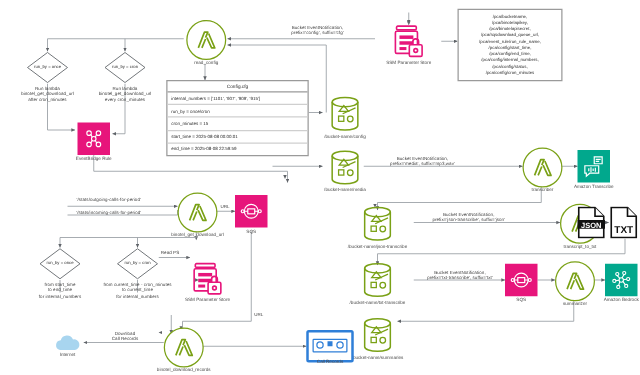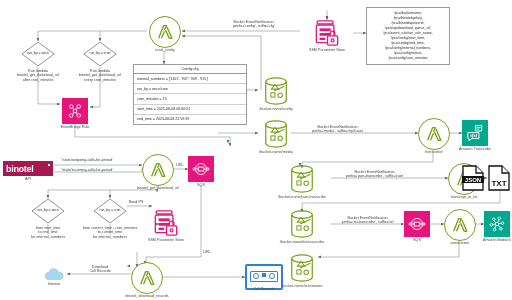--- a/index.html
+++ b/index.html
@@ -394,27 +394,20 @@
           <ellipse cx="15" cy="6" rx="11" ry="4"></ellipse>
         <path d="M10 14 l4 -5 l4 5 z" stroke-width="1.1"></path>
           <rect x="9.5" y="18" width="4.5" height="4.5" stroke-width="1.1"></rect>
         <circle cx="19.5" cy="20.5" r="2.4" stroke-width="1.1"></circle>
           <path d="M13 16 L24 11" stroke-width="1.1"></path>
       </svg>
     </div>
     <div class="nodelbl" style="top:31px;">/bucket-name/summaries</div>
   </div>
 
-  <div class="node" style="left:3px;top:161px;">
-    <div class="binotel">
-      <span class="btxt">binotel</span>
-      <span class="bdot"></span>
-    </div>
-    <div class="nodelbl" style="top:16px;">API</div>
-  </div>
 
   <div class="lbl" style="left:56px;top:158px;width:62px;">'/stats/outgoing-calls-for-period'</div>
   <div class="lbl" style="left:56px;top:168px;width:62px;">'/stats/incoming-calls-for-period'</div>
 
   <div class="node" style="left:142px;top:154px;">
     <div class="lambda">
       <svg width="19" height="19" viewBox="0 0 24 24" fill="none" stroke="#7aa116" stroke-width="1.7" stroke-linejoin="round">
         <path d="M4 20 L10.2 4 L13.6 4 L11.3 9.6"></path>
           <path d="M12.6 9.6 L17.4 20 L20.6 20 L14.4 5.4"></path>
           <path d="M7.6 20 L11.3 11"></path>

